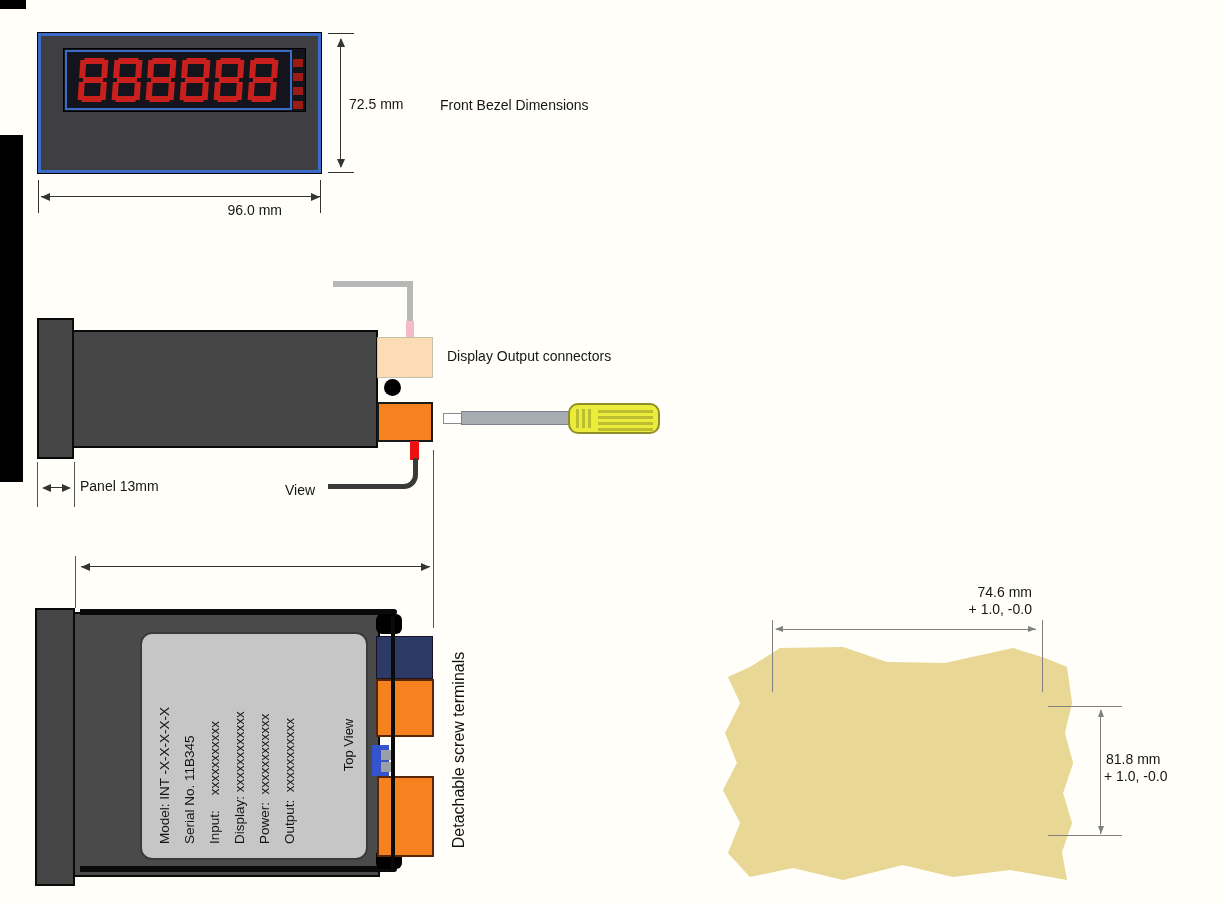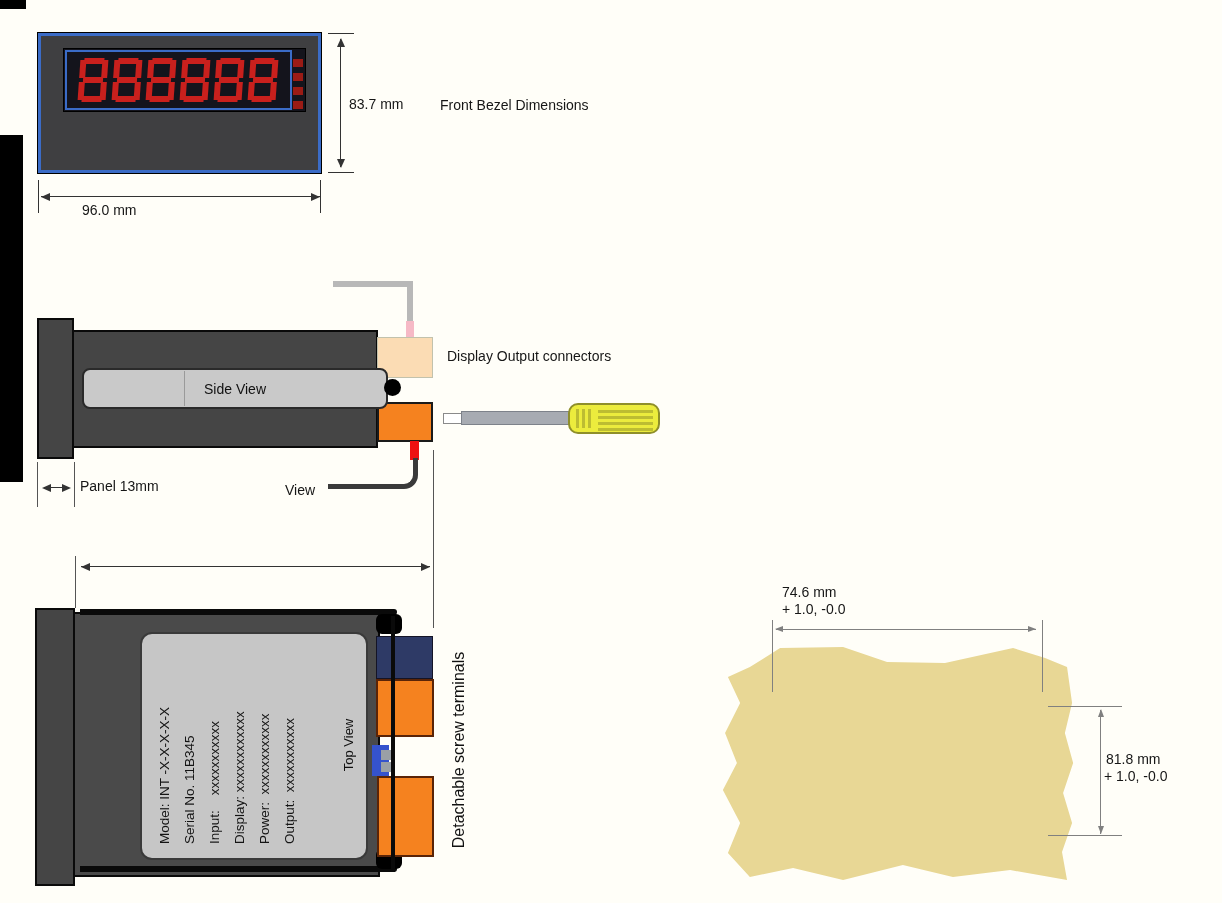--- a/index.html
+++ b/index.html
@@ -3,21 +3,21 @@
 <meta charset="utf-8">
 <style>
   * { box-sizing: border-box; margin: 0; padding: 0; }
   html,body { background:#ffffff; }
   #page {
     position: relative; width: 1222px; height: 903px;
     background: #fffef8; overflow: hidden;
     font-family: "Liberation Sans", sans-serif; color: #111;
   }
   .txt { position: absolute; font-size: 14px; color: #161616; white-space: nowrap; }
-  .ctr { text-align: left; }
+  .ctr { text-align: right; }
 
   
   .black-bar { position: absolute; background: #000; }
 
   
   .fv-bezel { position:absolute; left:38px; top:33px; width:283px; height:140px;
     background:#3f3f41; border:3px solid #3b6cc7; box-shadow:0 0 0 1px #000; }
   .fv-display { position:absolute; left:63px; top:48px; width:243px; height:64px;
     background:#14141c; border:1px solid #000; }
   .fv-blueframe { position:absolute; left:1px; top:1px; bottom:1px; right:13px;
@@ -175,41 +175,37 @@
         <div class="fv-led"></div>
       </div>
     </div>
   </div>
 
   <div class="dline" style="left:328px;top:33px;width:26px;height:1px"></div>
   <div class="dline" style="left:328px;top:172px;width:26px;height:1px"></div>
   <div class="dline" style="left:340px;top:39px;width:1px;height:128px"></div>
   <div class="arr arr-u" style="left:337px;top:38px"></div>
   <div class="arr arr-d" style="left:337px;top:159px"></div>
-  <div class="txt" style="left:349px;top:96px">83.7 mm</div>
+  <div class="txt" style="left:349px;top:96px">72.5 mm</div>
   <div class="txt" style="left:440px;top:97px">Front Bezel Dimensions</div>
 
   <div class="dline" style="left:38px;top:180px;width:1px;height:33px"></div>
   <div class="dline" style="left:320px;top:180px;width:1px;height:33px"></div>
   <div class="dline" style="left:41px;top:196px;width:279px;height:1px"></div>
   <div class="arr arr-l" style="left:41px;top:193px"></div>
   <div class="arr arr-r" style="left:311px;top:193px"></div>
   <div class="txt ctr" style="left:82px;top:202px;width:200px">96.0 mm</div>
 
   <div class="wire-gray-h"></div>
   <div class="wire-gray-v"></div>
   <div class="wire-pink"></div>
   <div class="sv-bezel"></div>
   <div class="sv-body"></div>
   <div class="sv-peach"></div>
   <div class="sv-orange"></div>
-  <div class="sv-label">
-    <div class="sv-label-divider"></div>
-    <span>Side View</span>
-  </div>
   <div class="sv-dot"></div>
   <div class="wire-red"></div>
   <div class="cable-bend"></div>
   <div class="txt" style="left:285px;top:482px">View</div>
   <div class="txt" style="left:447px;top:348px">Display Output connectors</div>
 
   <div class="sd-tip"></div>
   <div class="sd-shaft"></div>
   <div class="sd-handle">
     <div class="sd-ridge" style="left:6px"></div>

